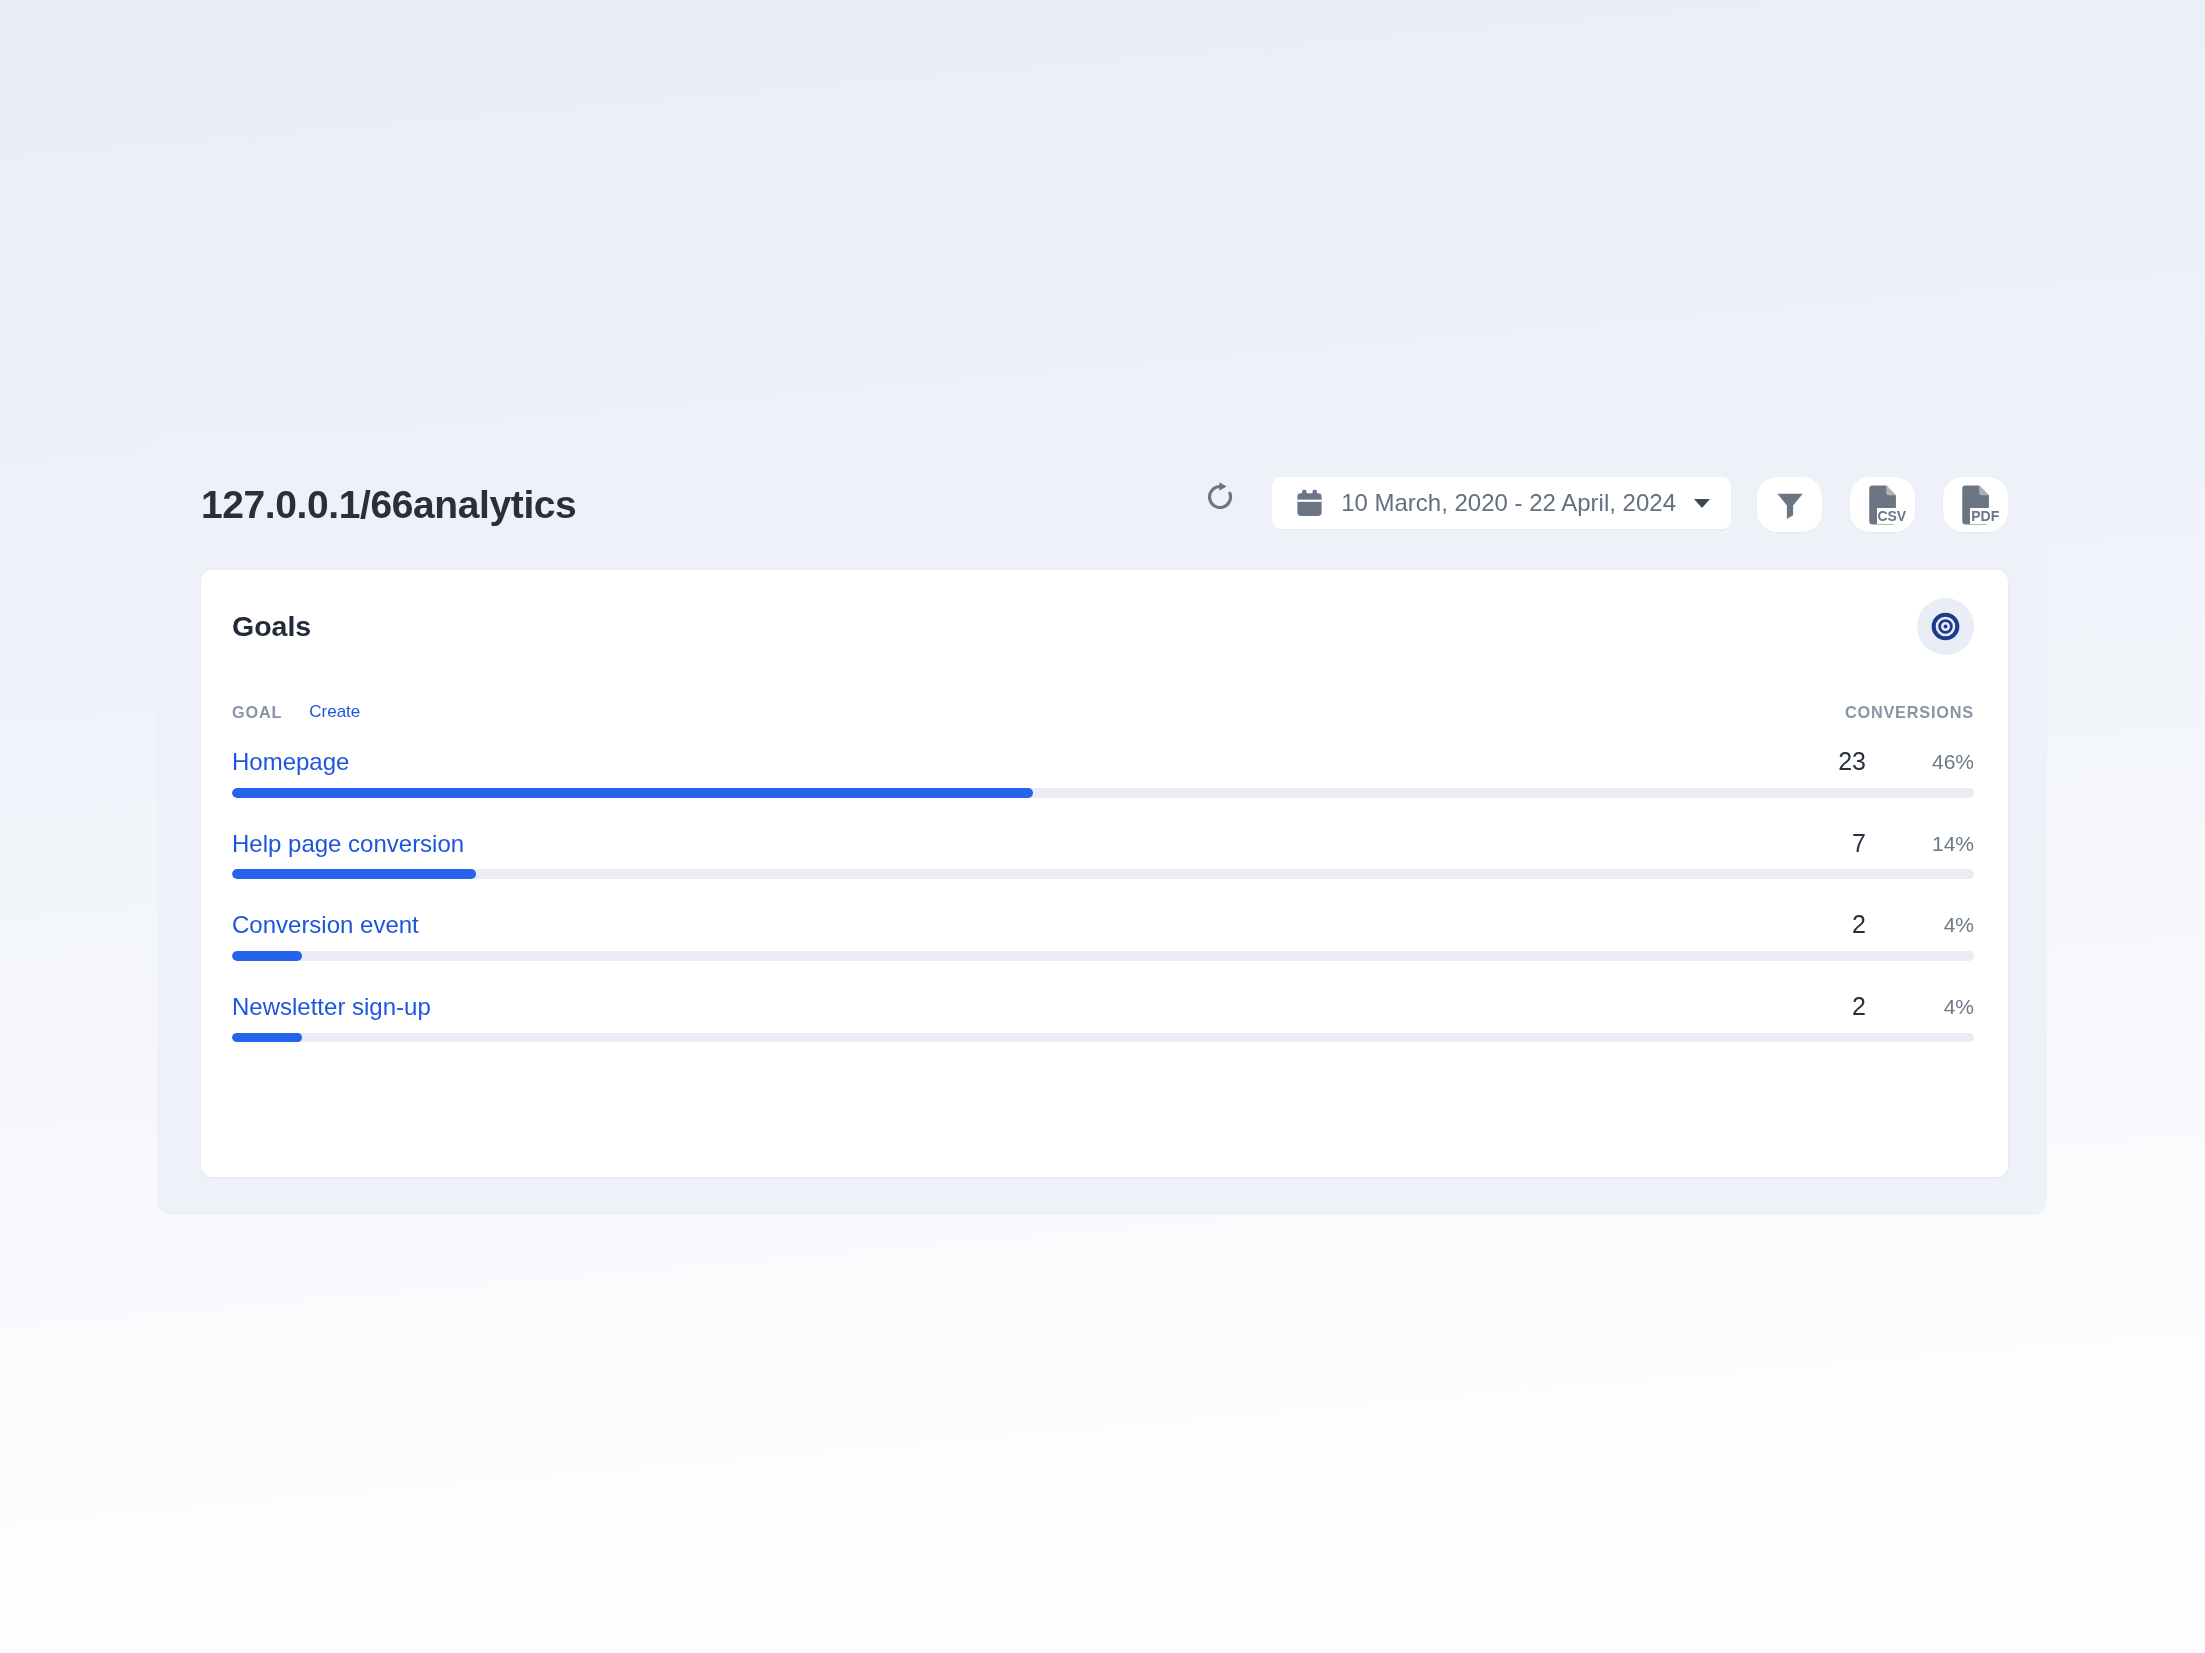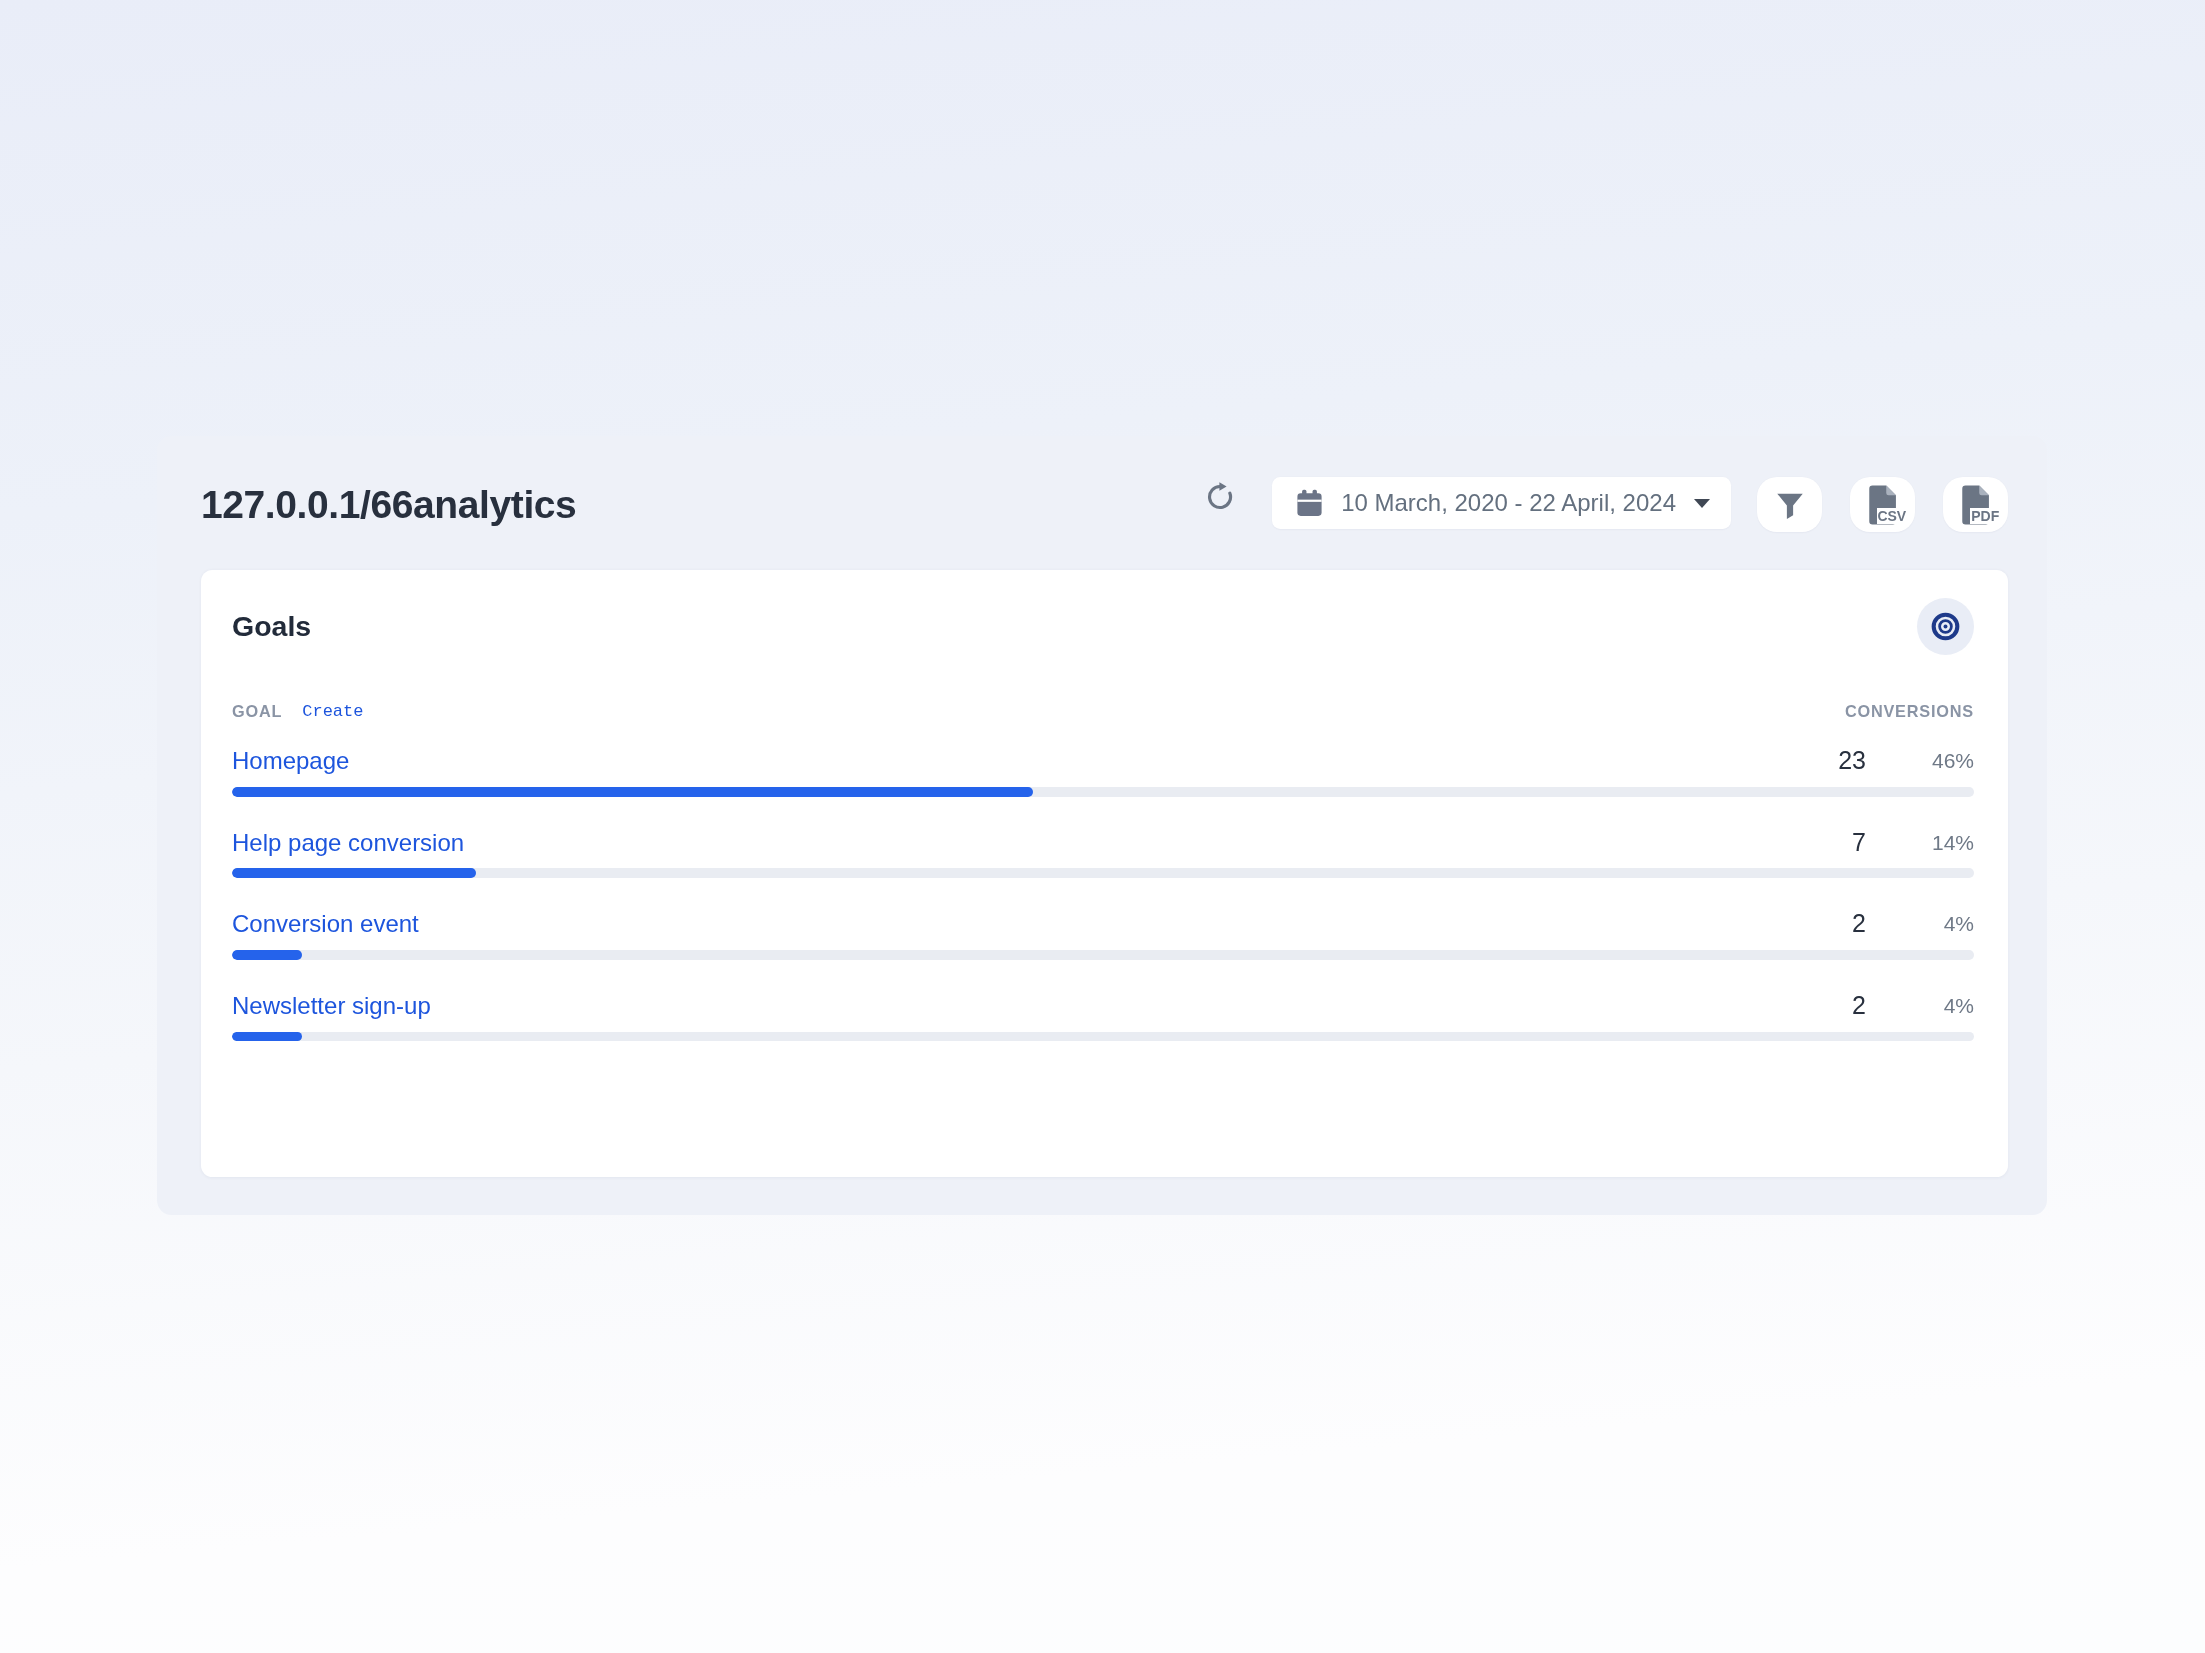--- a/index.html
+++ b/index.html
@@ -64,21 +64,21 @@
   .goals-title { font-size:28.5px; font-weight:700; color:#222b3a; flex:1; }
   .target-btn {
     width:57px; height:57px; border-radius:50%; border:none; cursor:pointer;
     background:#e9edf6; display:flex; align-items:center; justify-content:center;
   }
   .cols { display:flex; align-items:center; margin-top:47px; }
   .col-label {
     font-size:16.3px; font-weight:700; color:#8a94a5; letter-spacing:0.8px;
   }
   .create-link {
-    font-size:17px; color:#1d55dd; margin-left:20px; text-decoration:none; cursor:pointer;font-family:Liberation Mono, monospace;
+    font-size:17px; color:#1d55dd; margin-left:27px; text-decoration:none; cursor:pointer;
   }
   .cols .spacer { flex:1; }
   .rows { margin-top:23px; }
   .goal-row { margin-bottom:29px; }
   .goal-line { display:flex; align-items:center; }
   .goal-name {
     flex:1; font-size:24px; color:#1d55dd; text-decoration:none; cursor:pointer;
     line-height:33px;
   }
   .goal-count {

